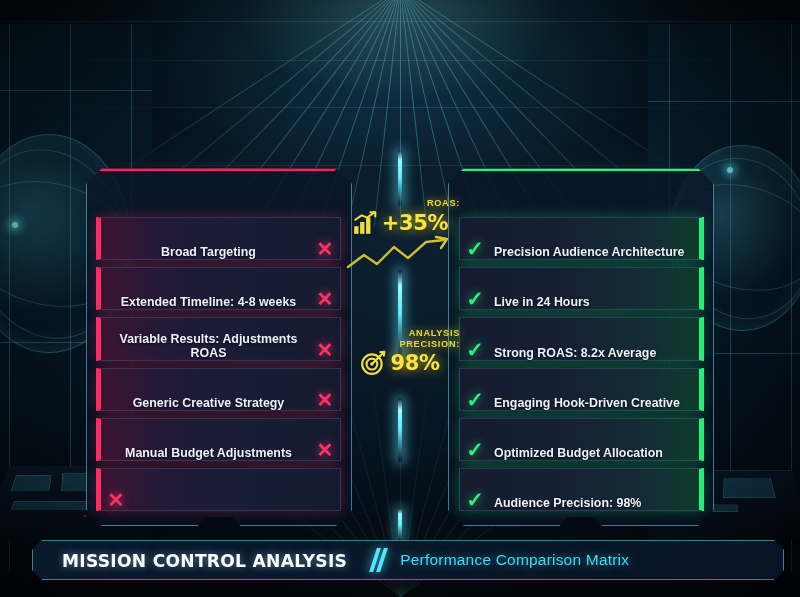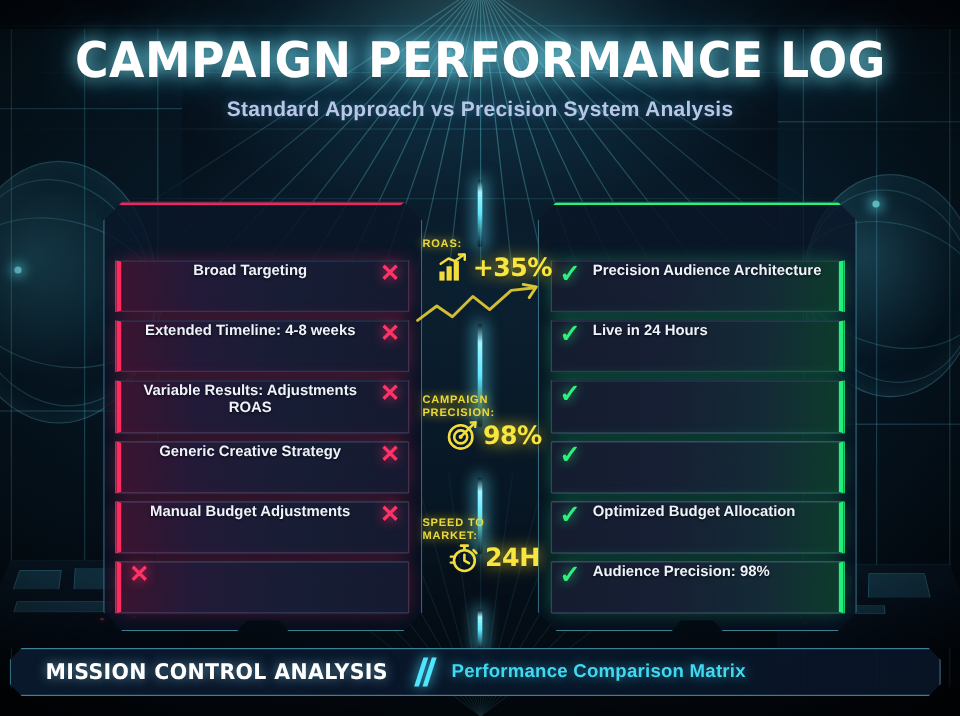--- a/index.html
+++ b/index.html
@@ -112,21 +112,21 @@
   .hdr.right{ right:-1px;
     background:linear-gradient(260deg, rgba(8,62,40,.92), rgba(12,92,56,.74) 55%, rgba(6,46,32,.9));
     border:2px solid #2bf07a; box-shadow:0 0 18px rgba(45,240,125,.55), 0 0 30px rgba(45,240,125,.22) inset;}
   .hdr-txt{font-size:15.5px; font-weight:800; letter-spacing:.6px;
     font-family:"DejaVu Sans", sans-serif; transform:scaleX(.95);}
   .hdr.left .hdr-txt{color:#ff2f63; text-shadow:0 0 10px rgba(255,50,100,.9);}
   .hdr.right .hdr-txt{color:#34f884; text-shadow:0 0 10px rgba(50,250,130,.9);}
 
   
   .row{
-    position:relative; flex:1; display:flex; align-items:flex-start;
+    position:relative; flex:1; display:flex; align-items:flex-end;
     background:linear-gradient(180deg,#1b2039 0%, #161c33 100%);
     border:1px solid rgba(120,150,190,.22);
   }
   .row.bad{ box-shadow:-1px 0 0 0 #ff2a60, 0 0 14px rgba(255,40,95,.30);
     border-left:4px solid #ff2a60;
     background:linear-gradient(90deg,#3a1430 0%, #221a38 26%, #171d34 62%, #151a30 100%);}
   .row.good{ border-right:4px solid #23f07a;
     box-shadow:1px 0 0 0 #23f07a, 0 0 14px rgba(35,240,122,.30);
     background:linear-gradient(270deg,#0d3b2c 0%, #142a36 26%, #161f33 62%, #151c30 100%);}
   .row-txt{flex:1; font-size:12.4px; font-weight:700; color:#eef3fb;
@@ -136,47 +136,47 @@
 
   .mark{width:30px; text-align:center; flex:0 0 30px; font-size:20px; font-weight:700; line-height:1;}
   .x-mark{color:#ff3366; text-shadow:0 0 10px rgba(255,45,100,.85);}
   .v-mark{color:#2df07d; text-shadow:0 0 10px rgba(45,240,125,.85); font-size:21px;}
 
   
   .center{position:absolute; left:50%; transform:translateX(-50%); top:150px; width:120px; height:390px; z-index:6;}
   .beam{position:absolute; left:50%; transform:translateX(-50%); width:4px; border-radius:3px;
     background:linear-gradient(180deg,rgba(120,245,255,0),#9ff6ff 18%,#5fe8ff 50%,rgba(120,245,255,0));
     box-shadow:0 0 12px 3px rgba(90,230,255,.55);}
-  .metric{position:absolute; left:12px; width:120px; text-align:left; color:#f5e03a;}
+  .metric{position:absolute; left:0; width:120px; text-align:right; color:#f5e03a;}
   .m-label{font-size:9.2px; font-weight:800; letter-spacing:.7px; line-height:1.15;
     color:#ecd93a; text-shadow:0 0 8px rgba(240,215,45,.8);}
   .m-body{display:flex; align-items:center; justify-content:center; gap:4px; margin-top:1px;}
   .m-val{font-size:21px; font-weight:800; color:#f8e63f; letter-spacing:-.4px;
     font-family:"DejaVu Sans", sans-serif;
     text-shadow:0 0 12px rgba(246,225,55,.85), 0 2px 3px rgba(0,0,0,.6);}
   .m-ico{width:26px; height:26px; flex:0 0 26px;}
   .trend{position:absolute; left:6px; width:108px; height:40px; opacity:.95;}
 
   
   .footer{
-    position:absolute; left:8px; right:16px; bottom:17px; height:40px; z-index:7;
+    position:absolute; left:32px; right:16px; bottom:17px; height:40px; z-index:7;
     display:flex; align-items:center; gap:0;
     background:linear-gradient(90deg, rgba(10,26,46,.93), rgba(9,22,40,.90));
     border:1.5px solid rgba(105,215,240,.55);
     clip-path:polygon(10px 0,calc(100% - 10px) 0,100% 10px,100% calc(100% - 10px),
       calc(100% - 10px) 100%,10px 100%,0 calc(100% - 10px),0 10px);
     box-shadow:0 0 20px rgba(30,110,160,.35);
   }
   .f-title{padding-left:22px; font-size:18px; font-weight:800; color:#fff;
     font-family:"DejaVu Sans", sans-serif; letter-spacing:.3px; transform:scaleX(.95);
     text-shadow:0 0 10px rgba(160,230,255,.55);}
   .f-slash{display:flex; gap:3px; margin:0 16px 0 18px;}
   .f-slash span{display:block; width:4px; height:24px; background:#4fe6ff;
     transform:skewX(-18deg); box-shadow:0 0 10px rgba(80,230,255,.9);}
-  .f-sub{font-size:15.5px; font-weight:700; color:#3fd9f2; letter-spacing:.2px;
+  .f-sub{font-size:15.5px; font-weight:400; color:#3fd9f2; letter-spacing:.2px;
     text-shadow:0 0 10px rgba(60,215,245,.6);}
 </style>
 </head>
 <body>
 
 <div id="stage">
 
   <div class="bg-base"></div>
   <div class="ceil" id="ceil">
       <i style="transform: rotate(-56.7deg);"></i>
@@ -251,24 +251,20 @@
     <div class="blip" style="left:52%;top:26%"></div>
     <div class="console" style="left:-6%;width:118%;height:26%">
       <div class="scr" style="left:6%;top:18%;width:30%;height:24%"></div>
       <div class="scr" style="left:46%;top:14%;width:36%;height:34%"></div>
       <div class="scr" style="left:10%;top:58%;width:46%;height:10%"></div>
       <div class="lt" style="left:14%;top:76%;background:#ff3355;box-shadow:0 0 6px #ff3355"></div>
     </div>
   </div>
   <div class="vig"></div>
 
-  <div class="titlewrap">
-    <div class="title">CAMPAIGN PERFORMANCE LOG</div>
-    <div class="subtitle">Standard Approach vs Precision System Analysis</div>
-  </div>
 
   <div class="panel left">
     <div class="hdr left">
       <span class="hdr-txt">STANDARD APPROACH</span>
       <svg class="hdr-ico" width="19" height="19" viewBox="0 0 24 24">
         <path d="M4 4 L20 20 M20 4 L4 20" stroke="#ff2f63" stroke-width="3" stroke-linecap="round" fill="none"></path>
       </svg>
     </div>
     <div class="panel-in" id="left-list">
         <div class="row bad">
@@ -308,23 +304,25 @@
         <div class="row good">
           <span class="mark v-mark">✓</span>
           <span class="row-txt">Precision Audience Architecture</span>
         </div>
         <div class="row good">
           <span class="mark v-mark">✓</span>
           <span class="row-txt">Live in 24 Hours</span>
         </div>
         <div class="row good">
           <span class="mark v-mark">✓</span>
-        </div>
-        <div class="row good">
-          <span class="mark v-mark">✓</span>
+          <span class="row-txt">Strong ROAS: 8.2x Average</span>
+        </div>
+        <div class="row good">
+          <span class="mark v-mark">✓</span>
+          <span class="row-txt">Engaging Hook-Driven Creative</span>
         </div>
         <div class="row good">
           <span class="mark v-mark">✓</span>
           <span class="row-txt">Optimized Budget Allocation</span>
         </div>
         <div class="row good">
           <span class="mark v-mark">✓</span>
           <span class="row-txt">Audience Precision: 98%</span>
         </div>
       </div>
@@ -349,49 +347,34 @@
           <rect x="7.5" y="11" width="4" height="11" fill="#f3dd3c"></rect>
           <rect x="13" y="7" width="4" height="15" fill="#f3dd3c"></rect>
           <path d="M3 9 L9 5 L14 7 L21 2" stroke="#f3dd3c" stroke-width="1.9" fill="none" stroke-linecap="round" stroke-linejoin="round"></path>
           <path d="M17 2 L21.5 2 L21.5 6" stroke="#f3dd3c" stroke-width="1.9" fill="none" stroke-linecap="round" stroke-linejoin="round"></path>
         </svg>
         <span class="m-val">+35%</span>
       </div>
     </div>
 
     <div class="metric" style="top:178px">
-      <div class="m-label">CAMPAIGN</div>
+      <div class="m-label">ANALYSIS</div>
       <div class="m-label">PRECISION:</div>
       <div class="m-body">
         <svg class="m-ico" viewBox="0 0 24 24">
           <circle cx="11" cy="13" r="9" stroke="#f3dd3c" stroke-width="2" fill="none"></circle>
           <circle cx="11" cy="13" r="5" stroke="#f3dd3c" stroke-width="2" fill="none"></circle>
           <circle cx="11" cy="13" r="1.6" fill="#f3dd3c"></circle>
           <path d="M11 13 L22 2" stroke="#f3dd3c" stroke-width="2" stroke-linecap="round"></path>
           <path d="M18 2 L22.5 1.6 L22 6" stroke="#f3dd3c" stroke-width="1.8" fill="none" stroke-linejoin="round"></path>
         </svg>
         <span class="m-val">98%</span>
       </div>
     </div>
 
-    <div class="metric" style="top:280px">
-      <div class="m-label">SPEED TO</div>
-      <div class="m-label">MARKET:</div>
-      <div class="m-body">
-        <svg class="m-ico" viewBox="0 0 24 24">
-          <circle cx="12" cy="14" r="8" stroke="#f3dd3c" stroke-width="2" fill="none"></circle>
-          <path d="M12 14 L12 9.5 M12 14 L15.5 16" stroke="#f3dd3c" stroke-width="2" stroke-linecap="round"></path>
-          <path d="M9.5 2.5 L14.5 2.5" stroke="#f3dd3c" stroke-width="2.2" stroke-linecap="round"></path>
-          <path d="M12 2.5 L12 5.6" stroke="#f3dd3c" stroke-width="2.2"></path>
-          <path d="M19 6 L21.2 8.2" stroke="#f3dd3c" stroke-width="2" stroke-linecap="round"></path>
-          <path d="M1.5 11 L4.2 11 M1.5 15.5 L4.2 15.5" stroke="#f3dd3c" stroke-width="1.8" stroke-linecap="round"></path>
-        </svg>
-        <span class="m-val">24H</span>
-      </div>
-    </div>
   </div>
 
   <div class="footer">
     <span class="f-title">MISSION CONTROL ANALYSIS</span>
     <span class="f-slash">
         <span></span>
         <span></span>
       </span>
     <span class="f-sub">Performance Comparison Matrix</span>
   </div>

